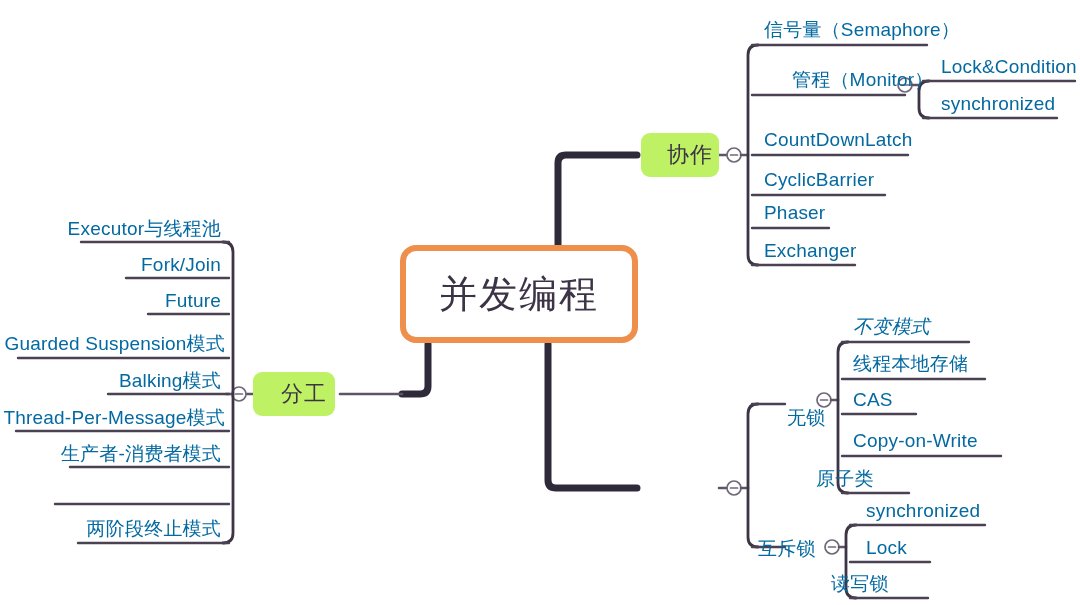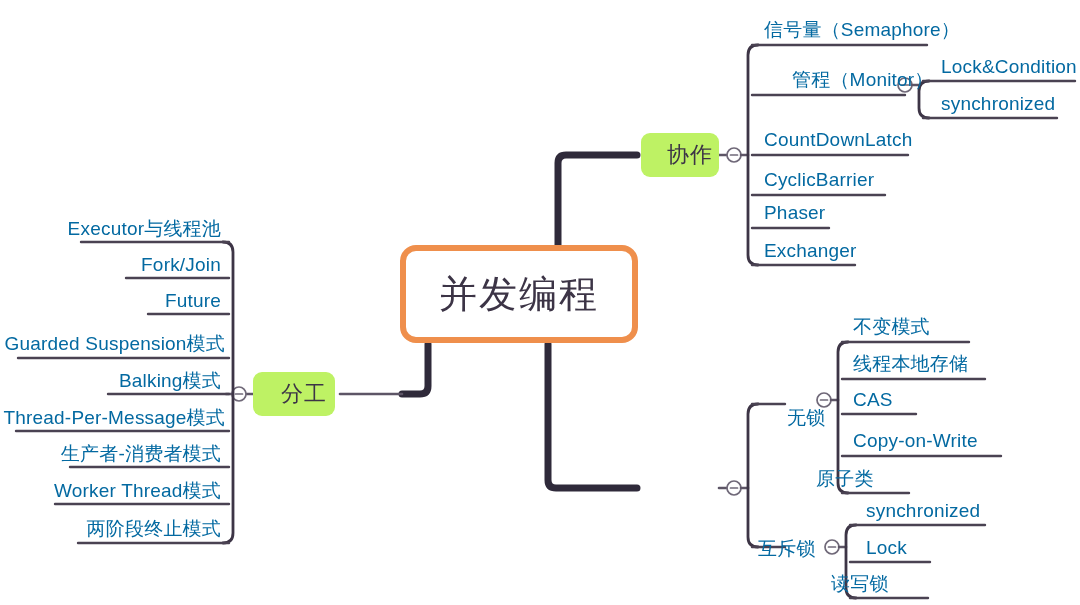--- a/index.html
+++ b/index.html
@@ -232,21 +232,21 @@
   <div class="leaf right-side" style="left:764px; top:241px;">Exchanger</div>
 
   <div class="leaf right-side" style="left:941px; top:57px;">Lock&amp;Condition</div>
 
   <div class="leaf right-side" style="left:941px; top:94px;">synchronized</div>
 
   <div class="leaf right-side" style="left:787px; top:408px;font-family:Liberation Serif, serif;">无锁</div>
 
   <div class="leaf right-side" style="left:758px; top:539px;">互斥锁</div>
 
-  <div class="leaf right-side" style="left:853px; top:317px;">不变模式</div>
+  <div class="leaf right-side" style="left:853px; top:317px;font-style:italic;">不变模式</div>
 
   <div class="leaf right-side" style="left:853px; top:354px;">线程本地存储</div>
 
   <div class="leaf right-side" style="left:853px; top:390px;">CAS</div>
 
   <div class="leaf right-side" style="left:853px; top:431px;">Copy-on-Write</div>
 
   <div class="leaf right-side" style="left:816px; top:469px;">原子类</div>
 
   <div class="leaf right-side" style="left:866px; top:501px;">synchronized</div>
@@ -262,17 +262,16 @@
   <div class="leaf left-side" style="left:221px; top:291px;">Future</div>
 
   <div class="leaf left-side" style="left:225px; top:334px;">Guarded Suspension模式</div>
 
   <div class="leaf left-side" style="left:221px; top:371px;">Balking模式</div>
 
   <div class="leaf left-side" style="left:225px; top:408px;">Thread-Per-Message模式</div>
 
   <div class="leaf left-side" style="left:221px; top:444px;">生产者-消费者模式</div>
 
-  <div class="leaf left-side" style="left:221px; top:481px;">Worker Thread模式</div>
 
   <div class="leaf left-side" style="left:221px; top:519px;">两阶段终止模式</div>
 
 </div>
 
 </body></html>

